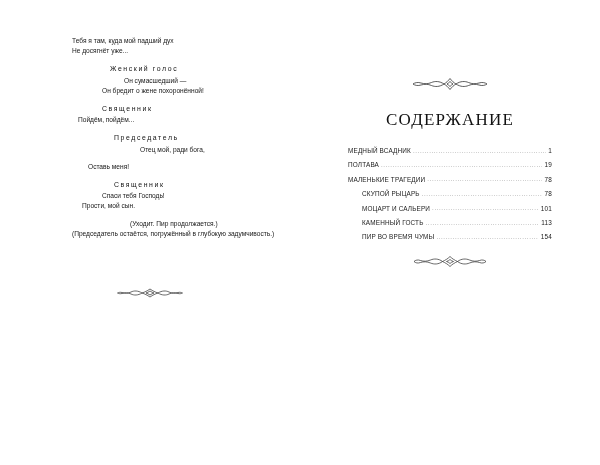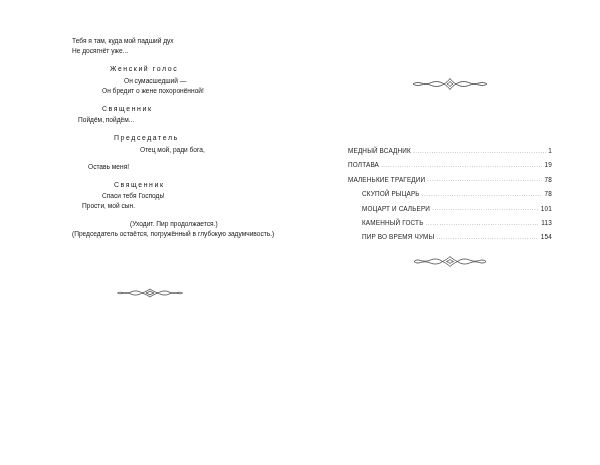--- a/index.html
+++ b/index.html
@@ -198,20 +198,21 @@
           <path d="M84 11 C82 13 80 15 78 16 C80 17 82 19 84 21 C86 19 88 17 90 16 C88 15 86 13 84 11 Z"></path>
           <path d="M72 16 C63 10 54 10 47 13 C40 16 33 16 26 14"></path>
           <path d="M72 16 C63 22 54 22 47 19 C40 16 33 16 26 18"></path>
           <path d="M96 16 C105 10 114 10 121 13 C128 16 135 16 142 14"></path>
           <path d="M96 16 C105 22 114 22 121 19 C128 16 135 16 142 18"></path>
           <path d="M26 14 C20 12 14 13 10 16 C14 19 20 20 26 18"></path>
           <path d="M142 14 C148 12 154 13 158 16 C154 19 148 20 142 18"></path>
         </svg>
       </div>
 
+      <div class="toc-title">СОДЕРЖАНИЕ</div>
 
       <div class="toc-list">
 
         <div class="toc-row">
           <span class="toc-label">МЕДНЫЙ ВСАДНИК</span>
           <span class="toc-dots">.................................................................................................</span>
           <span class="toc-page">1</span>
         </div>
 
         <div class="toc-row">

